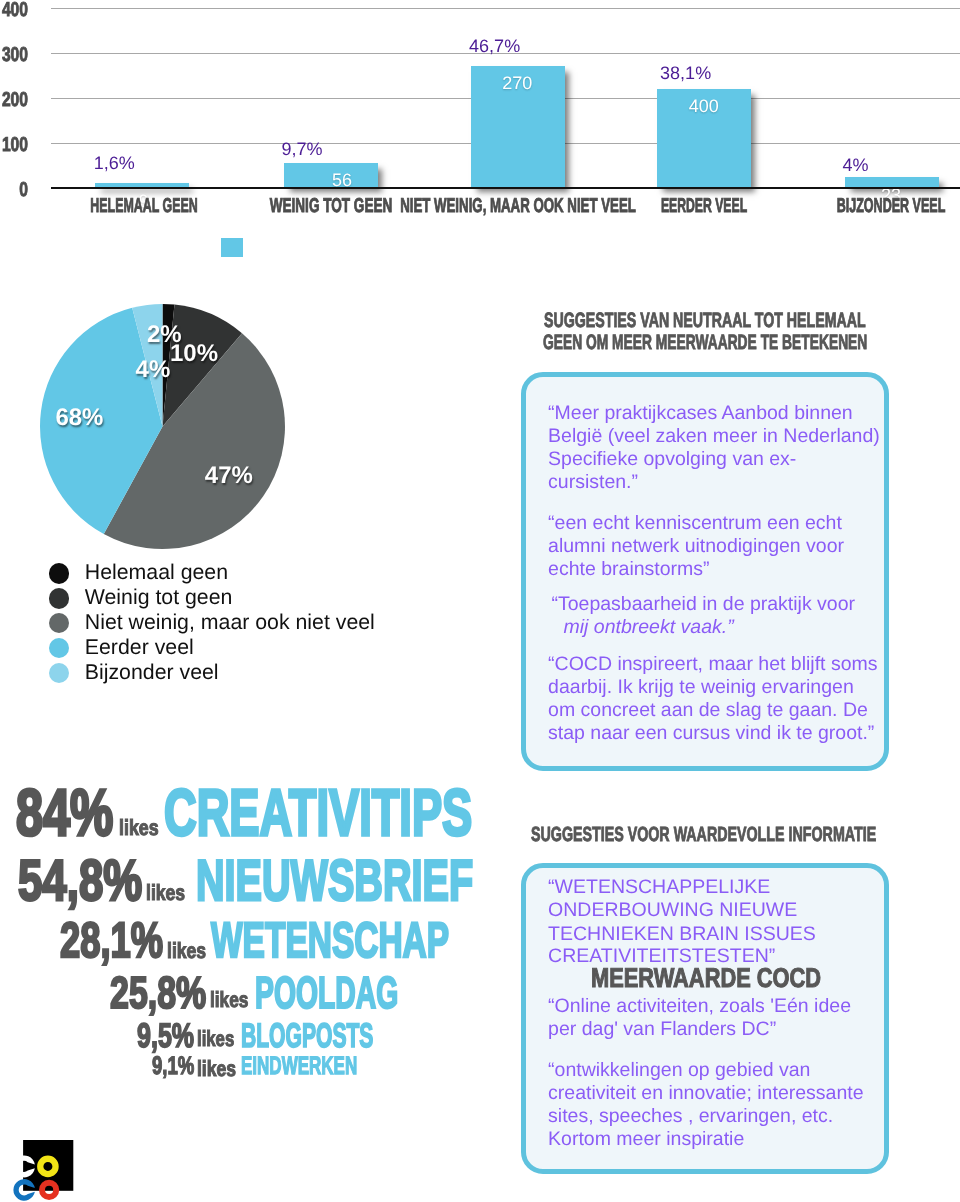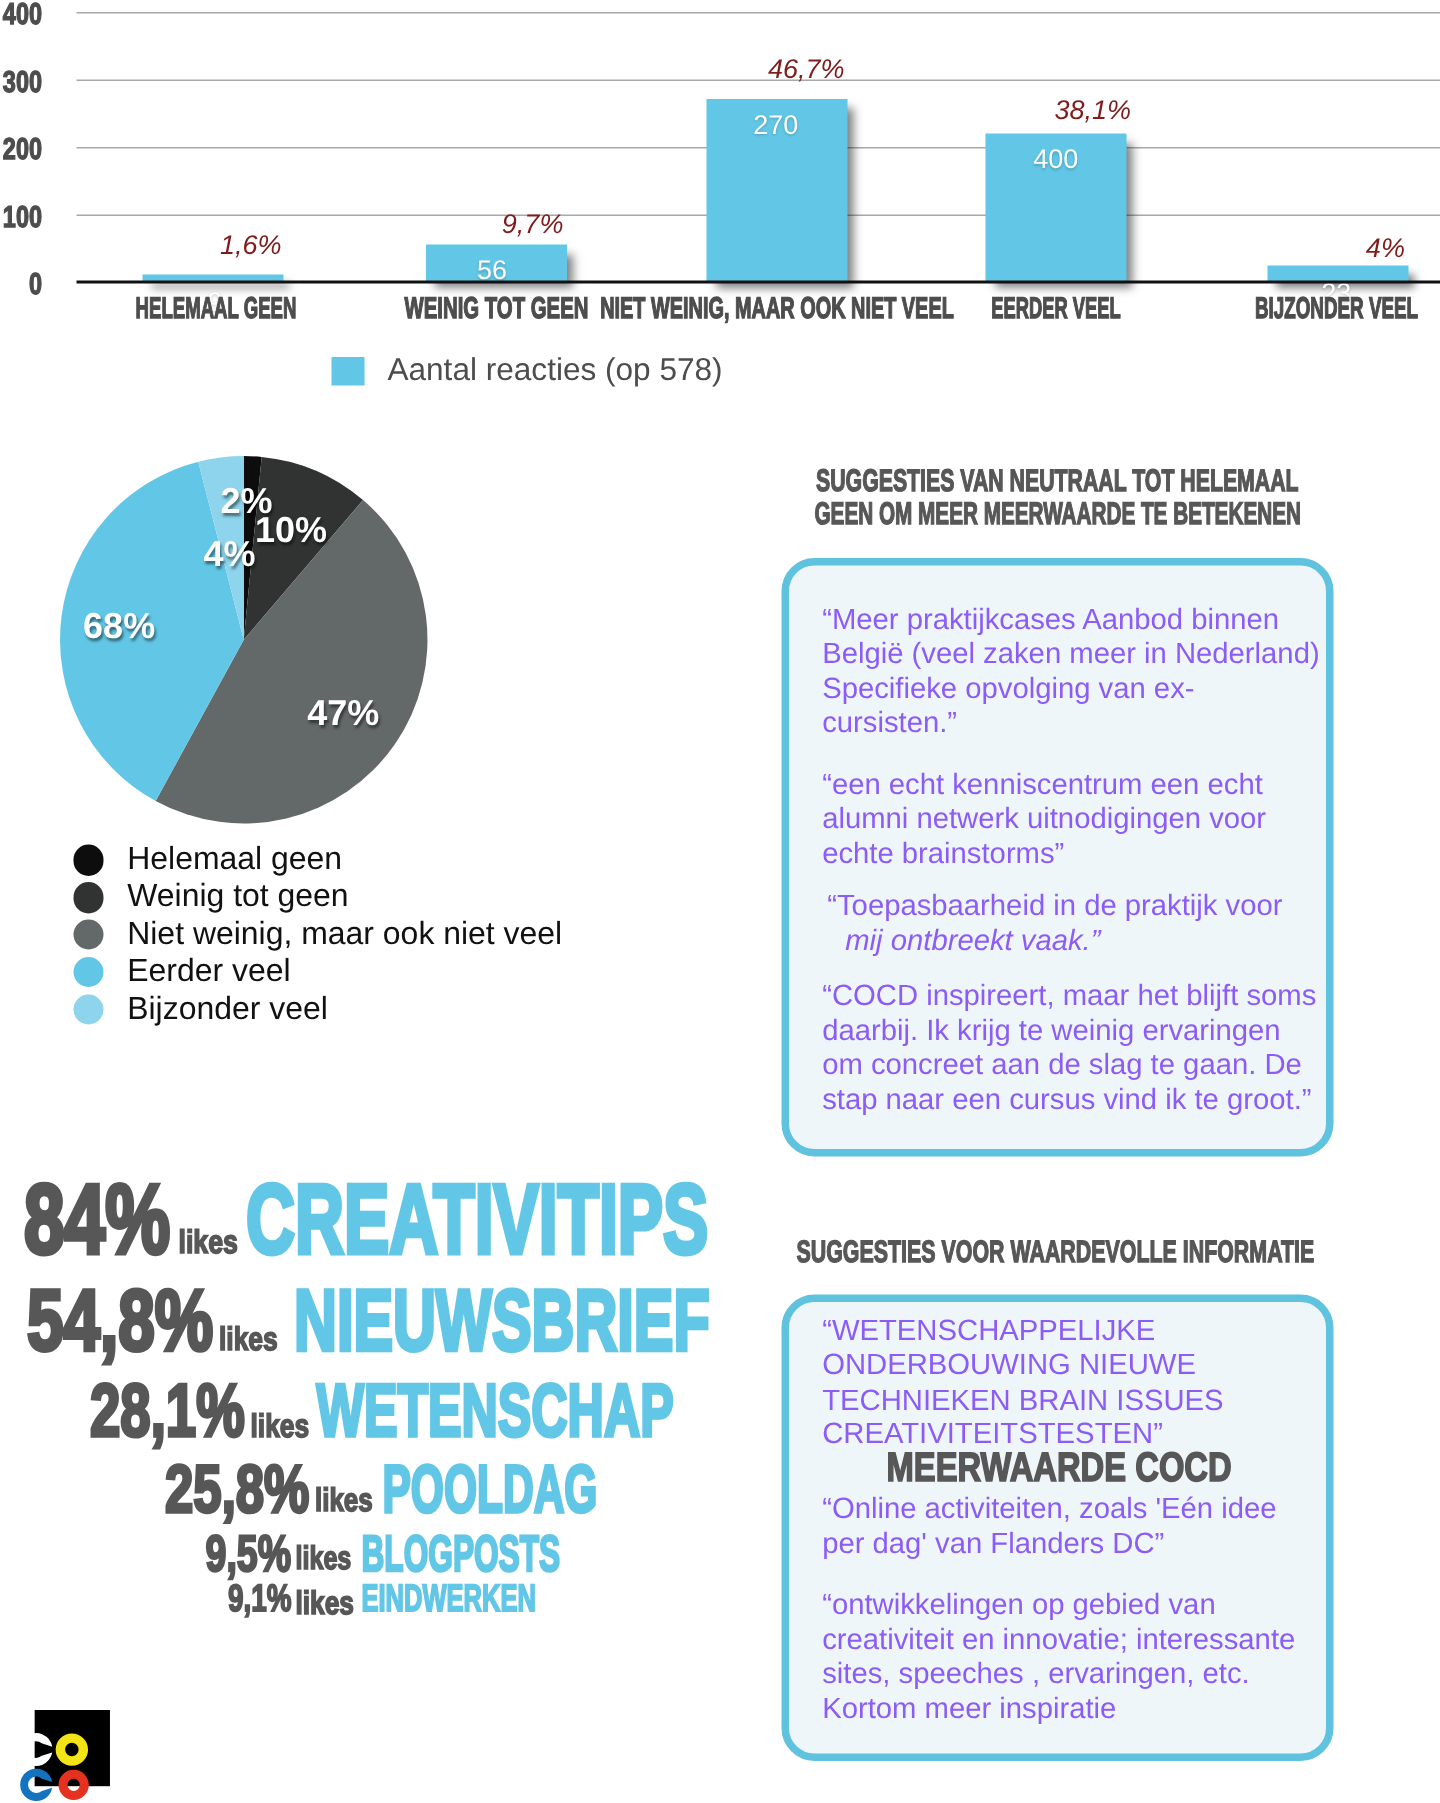--- a/index.html
+++ b/index.html
@@ -16,21 +16,21 @@
   #barchart{position:absolute;left:0;top:0;width:960px;height:270px;}
   .ytick{position:absolute;font-weight:bold;color:#4d4d4d;white-space:nowrap;
          font-size:20.2px;line-height:14.6px;right:932.1px;width:200px;text-align:right;
          transform:scaleX(.775);transform-origin:right top;
          -webkit-text-stroke:0.9px #4d4d4d;}
   .gridline{position:absolute;height:1px;background:#a8a8a8;left:51px;width:909px;}
   .axisline{position:absolute;height:2px;background:#111111;left:51px;width:909px;top:187px;}
   .bar{position:absolute;background:#62c7e6;box-shadow:5px 5px 6px -1px rgba(0,0,0,.50);}
   .barvalue{position:absolute;color:#ffffff;text-align:center;font-size:18px;
             line-height:18px;text-shadow:0 1px 2px rgba(0,0,0,.22);}
-  .barpct{position:absolute;color:#7f1d1d;text-align:right;font-size:18px;line-height:18px;font-style:italic;}
+  .barpct{position:absolute;color:#4c1d95;text-align:left;font-size:18px;line-height:18px;}
   .barcat{position:absolute;white-space:nowrap;font-size:0;}
   .barcat .cond{font-size:20px;line-height:14px;color:#4d4d4d;
                 position:absolute;left:50%;top:0;transform-origin:center top;
                 -webkit-text-stroke:0.9px #4d4d4d;}
   .legendsw{position:absolute;background:#62c7e6;}
   .legendtxt{position:absolute;color:#4d4d4d;white-space:nowrap;font-size:21.05px;line-height:1;}
 
   
   .pielabel{position:absolute;color:#fff;font-weight:bold;white-space:nowrap;
             font-size:24px;line-height:17.4px;text-shadow:1px 2px 2px rgba(0,0,0,.5);}
@@ -70,21 +70,21 @@
   <div class="gridline" style="top:53px;"></div>
   <div class="gridline" style="top:98px;"></div>
   <div class="gridline" style="top:143px;"></div>
 
   <div class="bar" style="left:95px;top:183px;width:94px;height:5px;"></div>
   <div class="barpct" style="left:93.7px;top:154.2px;width:94px;">1,6%</div>
   <div class="barvalue" style="left:96.4px;top:192.1px;width:94px;">9</div>
 
   <div class="bar" style="left:284px;top:163px;width:94px;height:25px;"></div>
   <div class="barpct" style="left:281.6px;top:140.2px;width:94px;">9,7%</div>
-  <div class="barvalue" style="left:287px;top:171.2px;width:82px;">56</div>
+  <div class="barvalue" style="left:301px;top:171.2px;width:82px;">56</div>
 
   <div class="bar" style="left:471px;top:66px;width:94px;height:122px;"></div>
   <div class="barpct" style="left:469.1px;top:36.8px;width:94px;">46,7%</div>
   <div class="barvalue" style="left:470.2px;top:74.1px;width:94px;">270</div>
 
   <div class="bar" style="left:657px;top:89px;width:94px;height:99px;"></div>
   <div class="barpct" style="left:660.1px;top:64.4px;width:94px;">38,1%</div>
   <div class="barvalue" style="left:656.8px;top:96.8px;width:94px;">400</div>
 
   <div class="bar" style="left:845px;top:177px;width:94px;height:11px;"></div>
@@ -103,21 +103,20 @@
       <span class="cond" style="transform:translateX(-50%) scaleX(0.663)">NIET WEINIG, MAAR OOK NIET VEEL</span>
     </div>
   <div class="barcat" style="left:657px;top:199px;width:94px;">
       <span class="cond" style="transform:translateX(-50%) scaleX(0.611)">EERDER VEEL</span>
     </div>
   <div class="barcat" style="left:843.6px;top:199px;width:94px;">
       <span class="cond" style="transform:translateX(-50%) scaleX(0.627)">BIJZONDER VEEL</span>
     </div>
 
   <div class="legendsw" style="left:220.9px;top:237.9px;width:22.3px;height:19.3px;"></div>
-  <div class="legendtxt" style="left:258.3px;top:235.6px;">Aantal reacties (op 578)</div>
 </div>
 
 <div id="piechart" style="position:absolute;left:0;top:0;width:500px;height:420px;">
   <svg width="300" height="300" viewBox="0 0 300 300" style="position:absolute;left:39.5px;top:303.5px;overflow:visible">
     <g transform="translate(122.5,122.5)">
 
       <path d="M0.00,-122.50 A122.5,122.5 0 0,1 11.97,-121.91 L0,0 Z" fill="#0d0d0d"></path>
 
       <path d="M11.97,-121.91 A122.5,122.5 0 0,1 79.53,-93.17 L0,0 Z" fill="#313333"></path>
 

